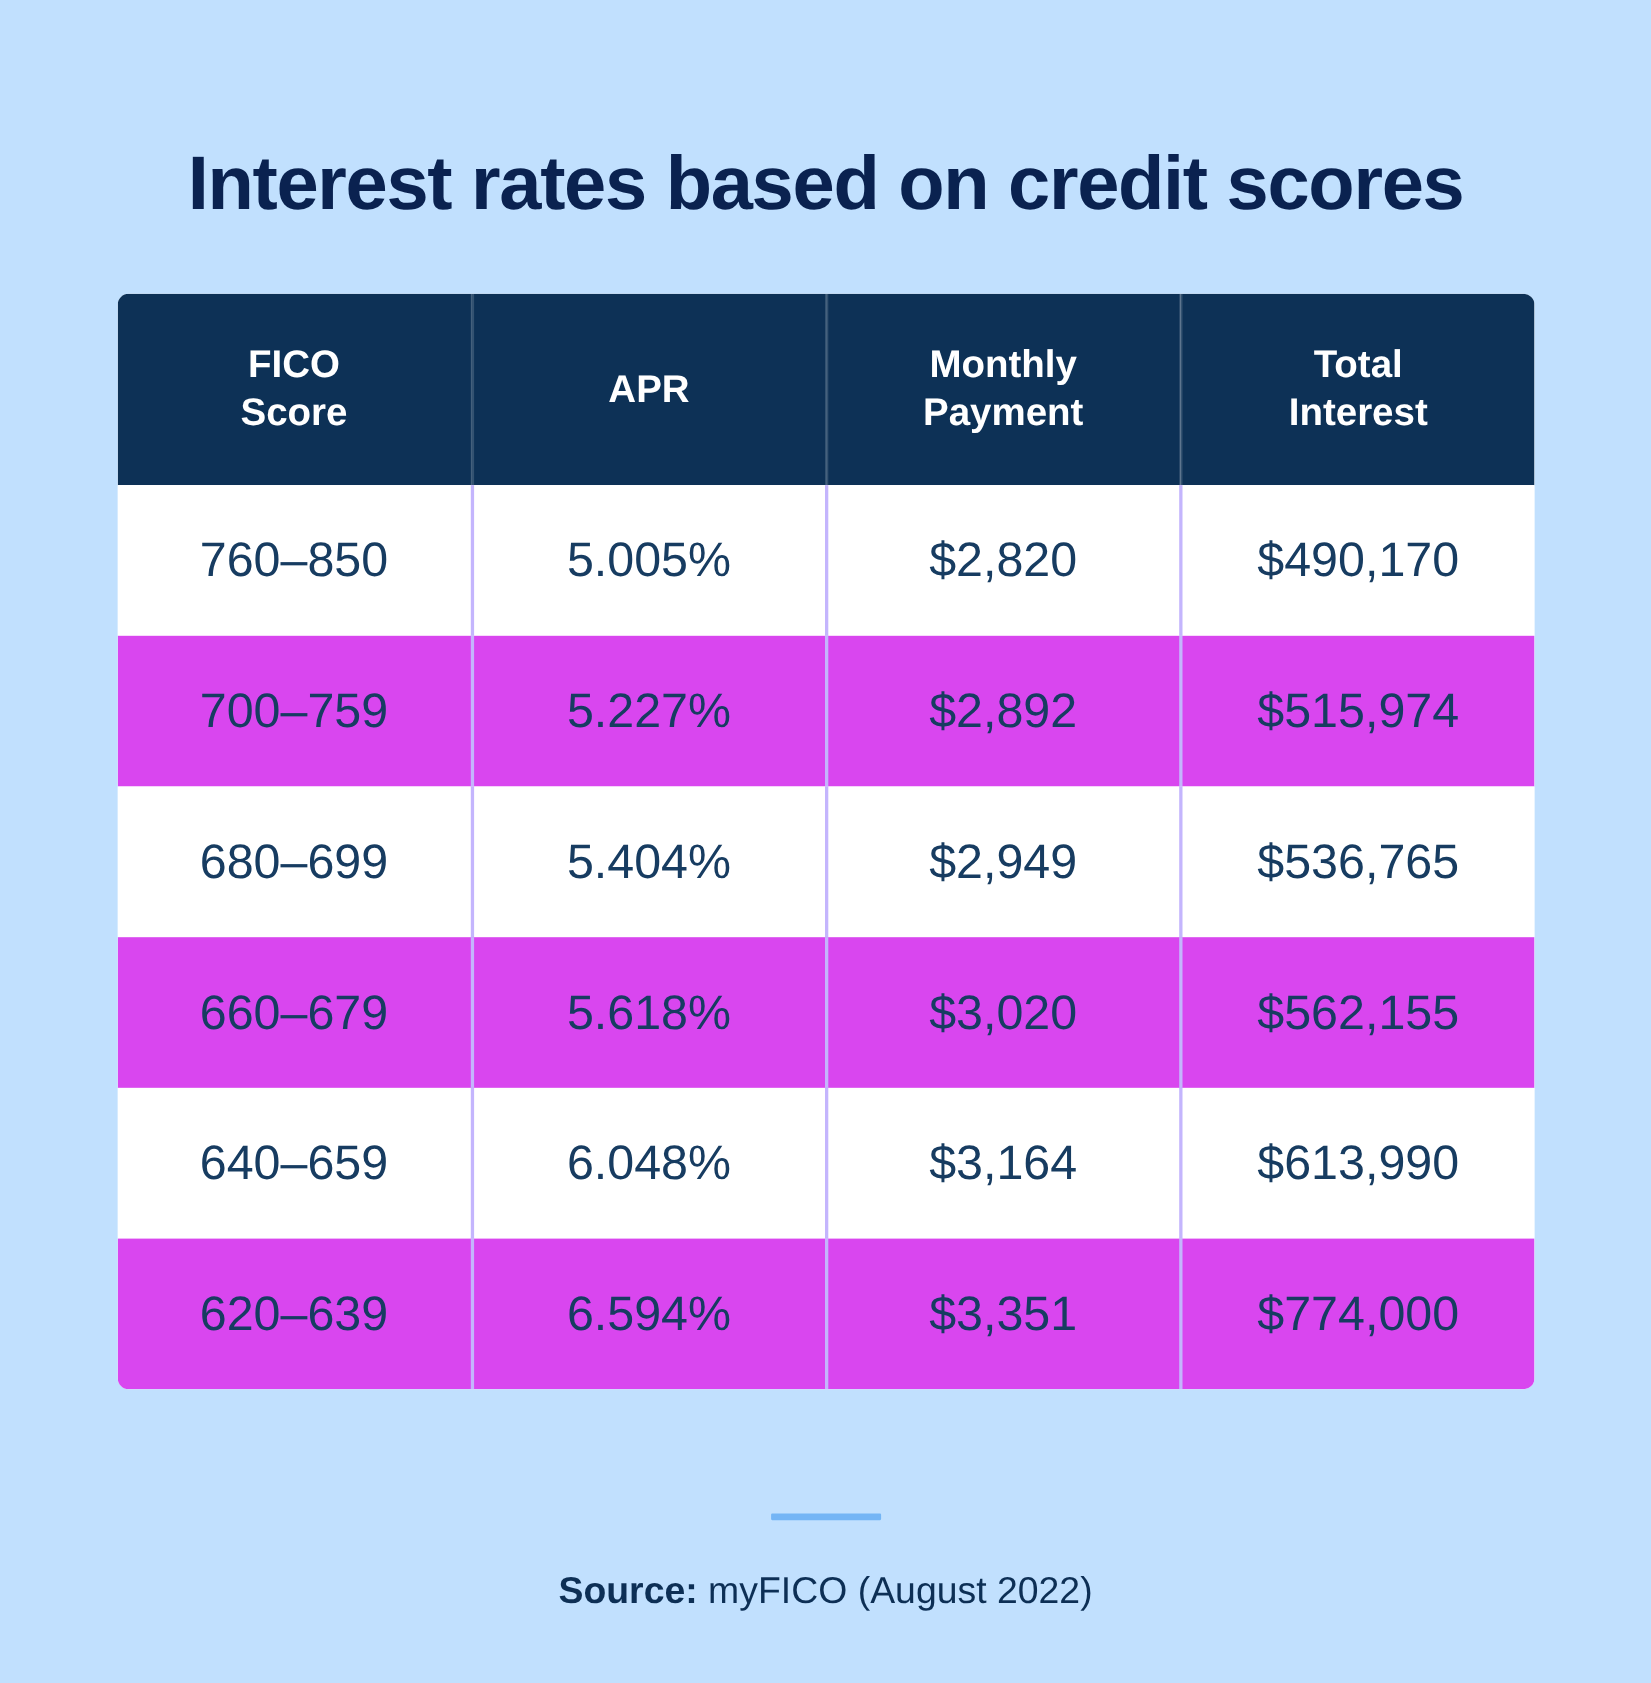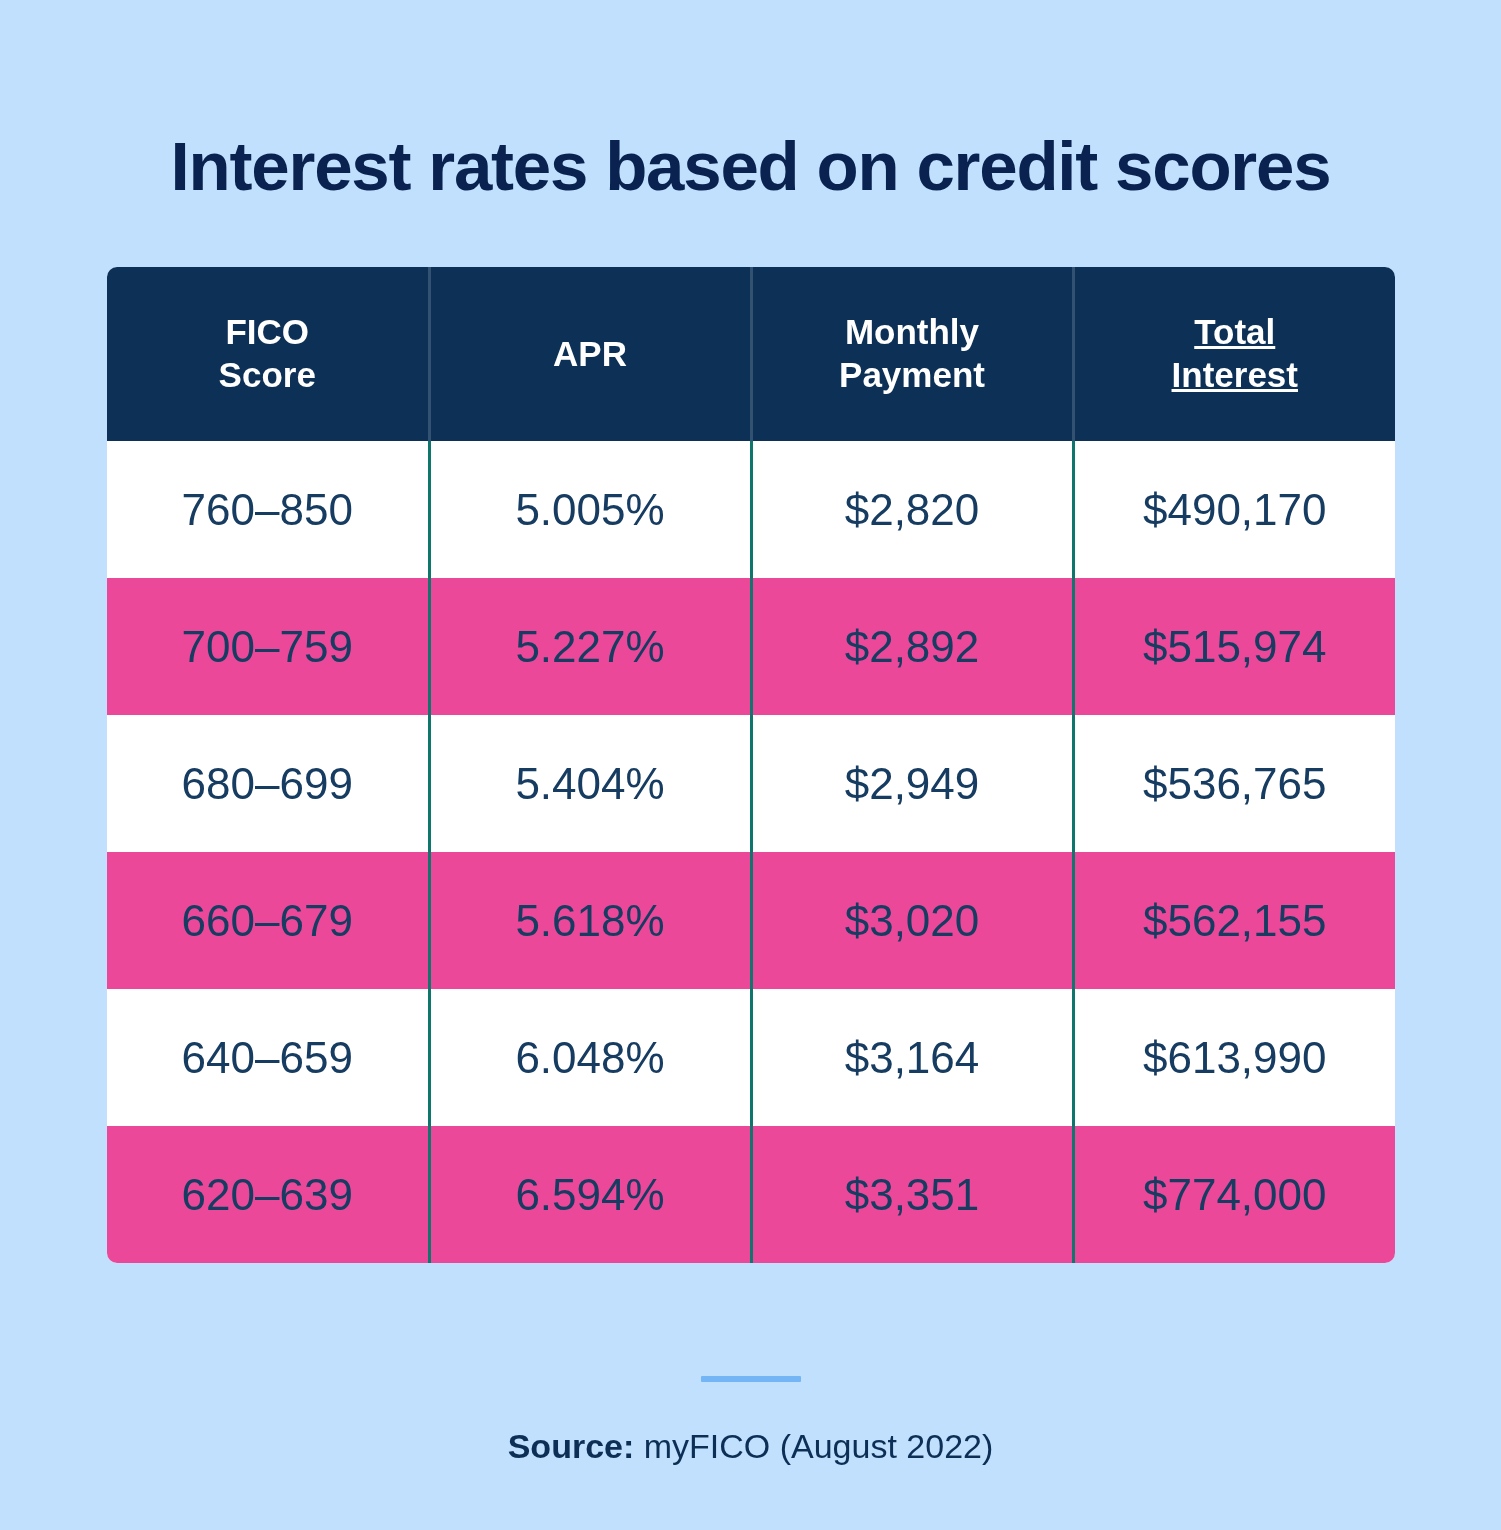--- a/index.html
+++ b/index.html
@@ -60,48 +60,47 @@
     line-height: 1.22;
     height: 174px;
     padding: 0 8px;
     text-align: center;
     vertical-align: middle;
     border-right: 3px solid rgba(255,255,255,0.16);
     box-sizing: border-box;
   }
   .table thead th:last-child {
     border-right: none;
-    text-decoration: underline;
   }
   .table thead th .hline {
     display: block;
   }
 
   .table tbody td {
     height: 137px;
     font-size: 44px;
     font-weight: 400;
     color: #173c61;
     text-align: center;
     vertical-align: middle;
     padding: 0 8px;
-    border-right: 3px solid #0f766e;
+    border-right: 3px solid #c4b5fd;
     box-sizing: border-box;
     letter-spacing: 0px;
   }
   .table tbody td:last-child {
     border-right: none;
     margin-left: 12px;
   }
 
   .table tbody tr.row-odd td {
     background: #ffffff;
   }
   .table tbody tr.row-even td {
-    background: #ec4899;
+    background: #d946ef;
   }
 
   .footer {
     position: absolute;
     left: 0;
     right: 0;
     top: 1376px;
     text-align: center;
   }
 

